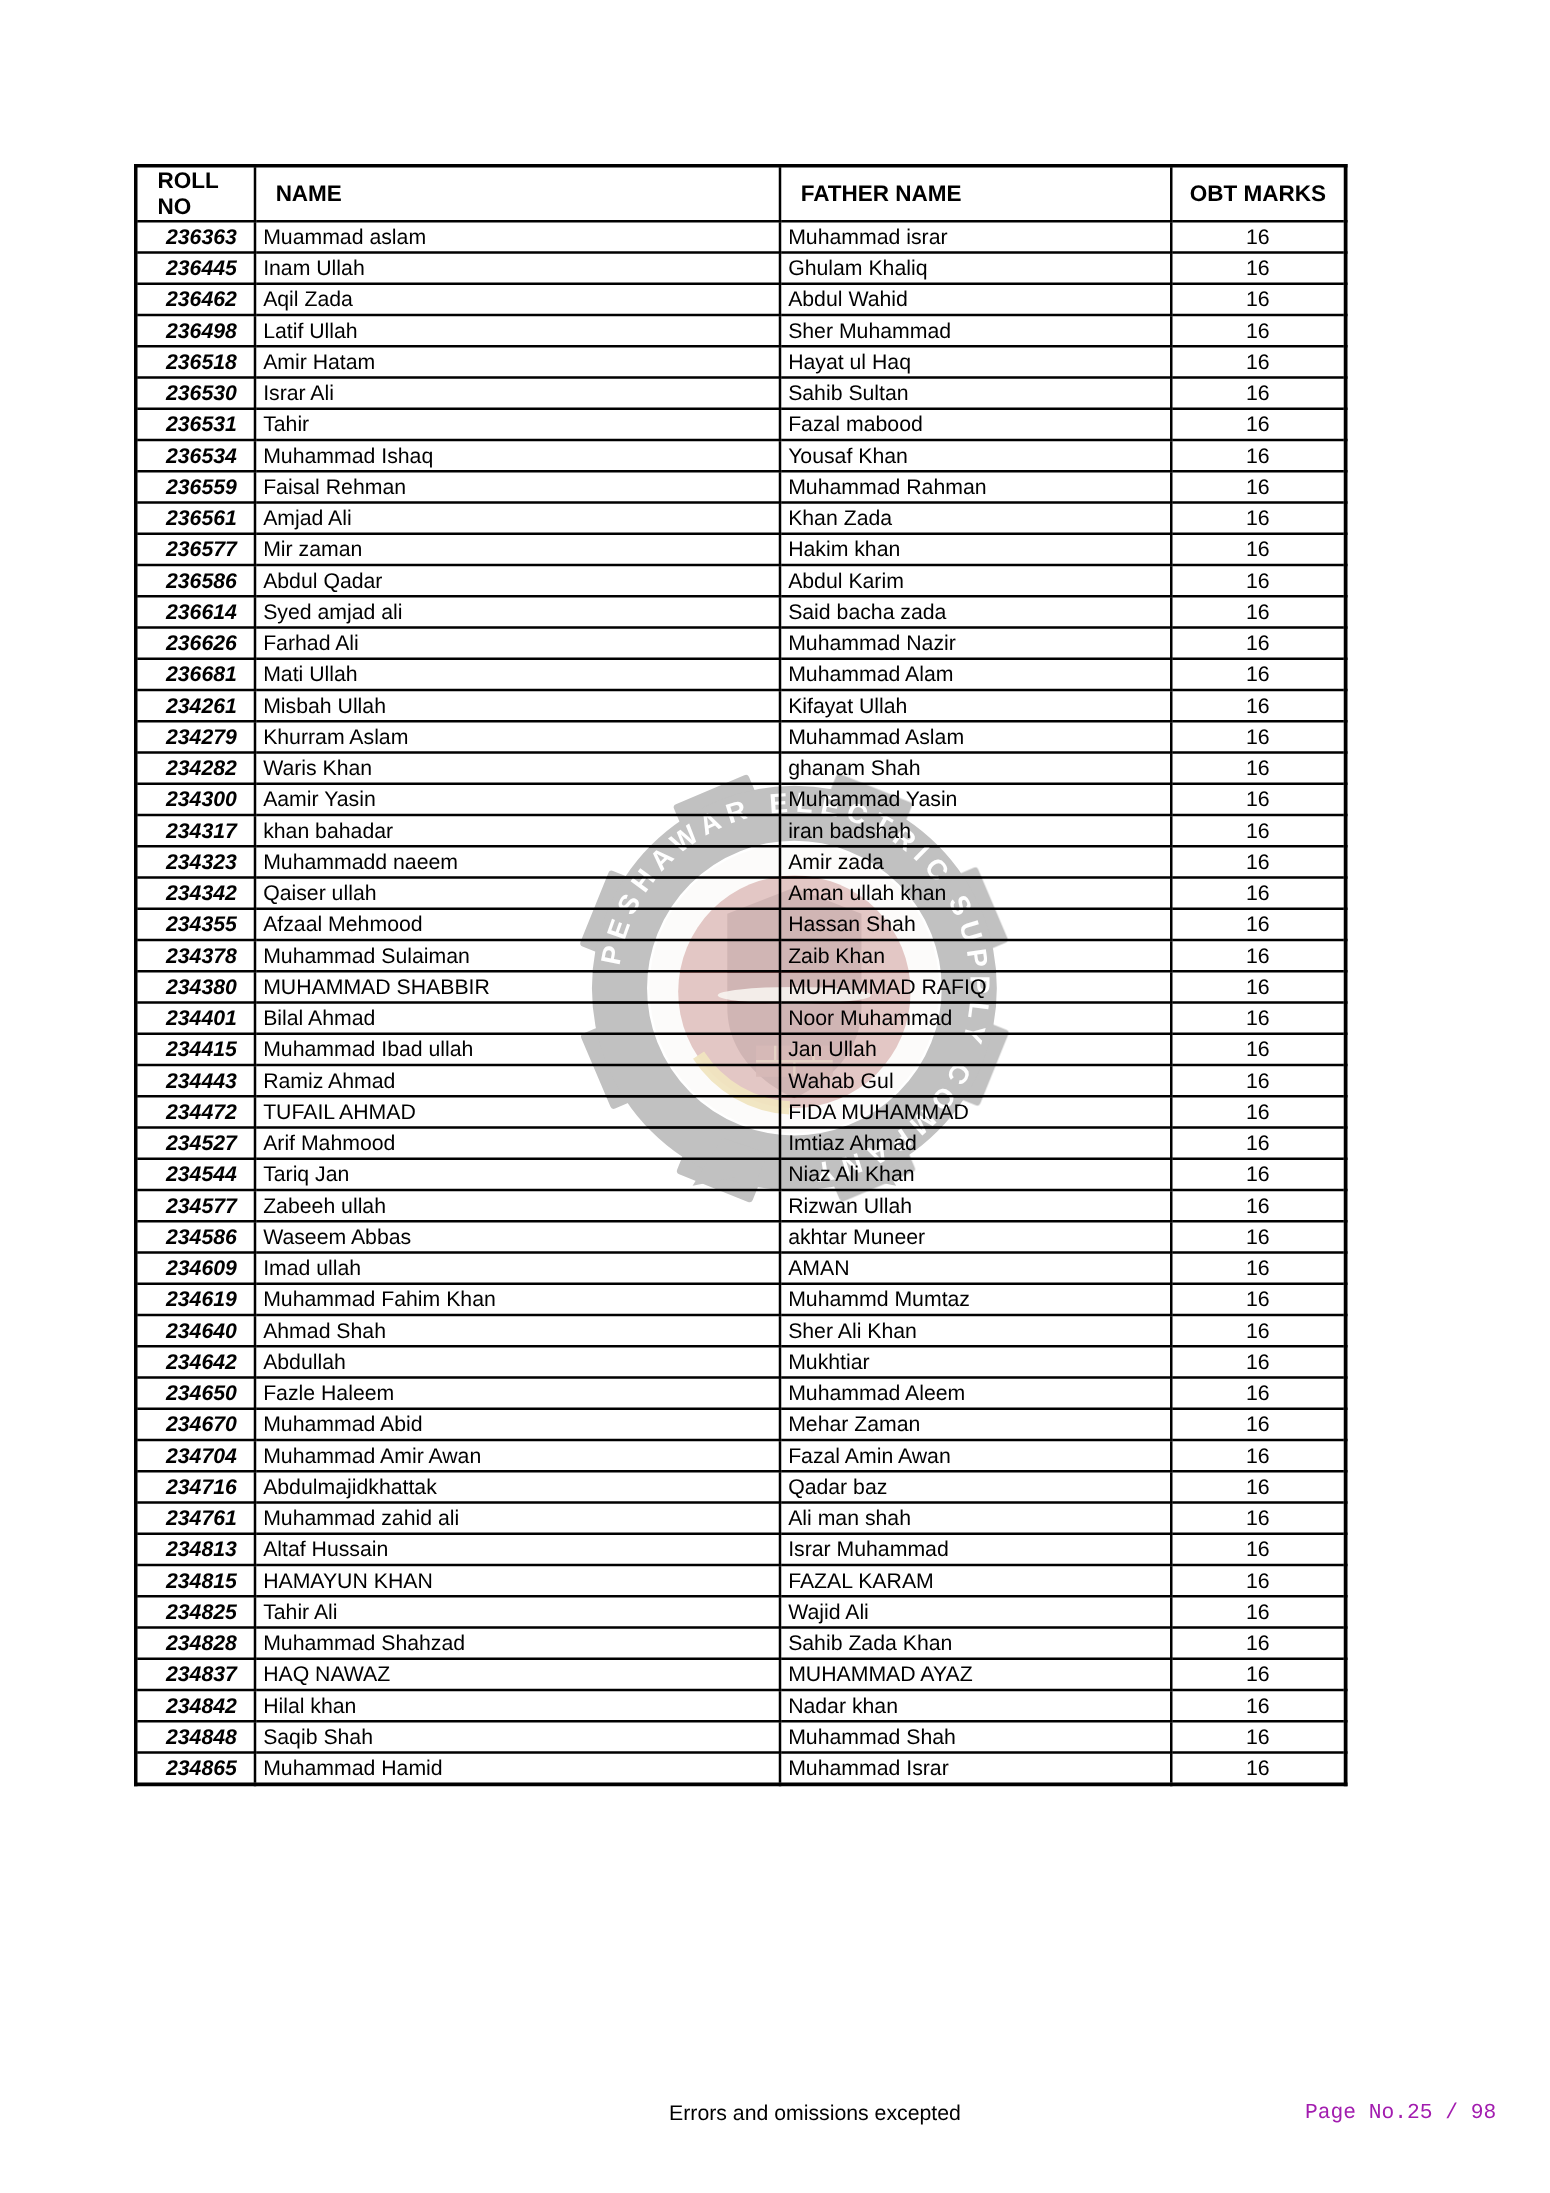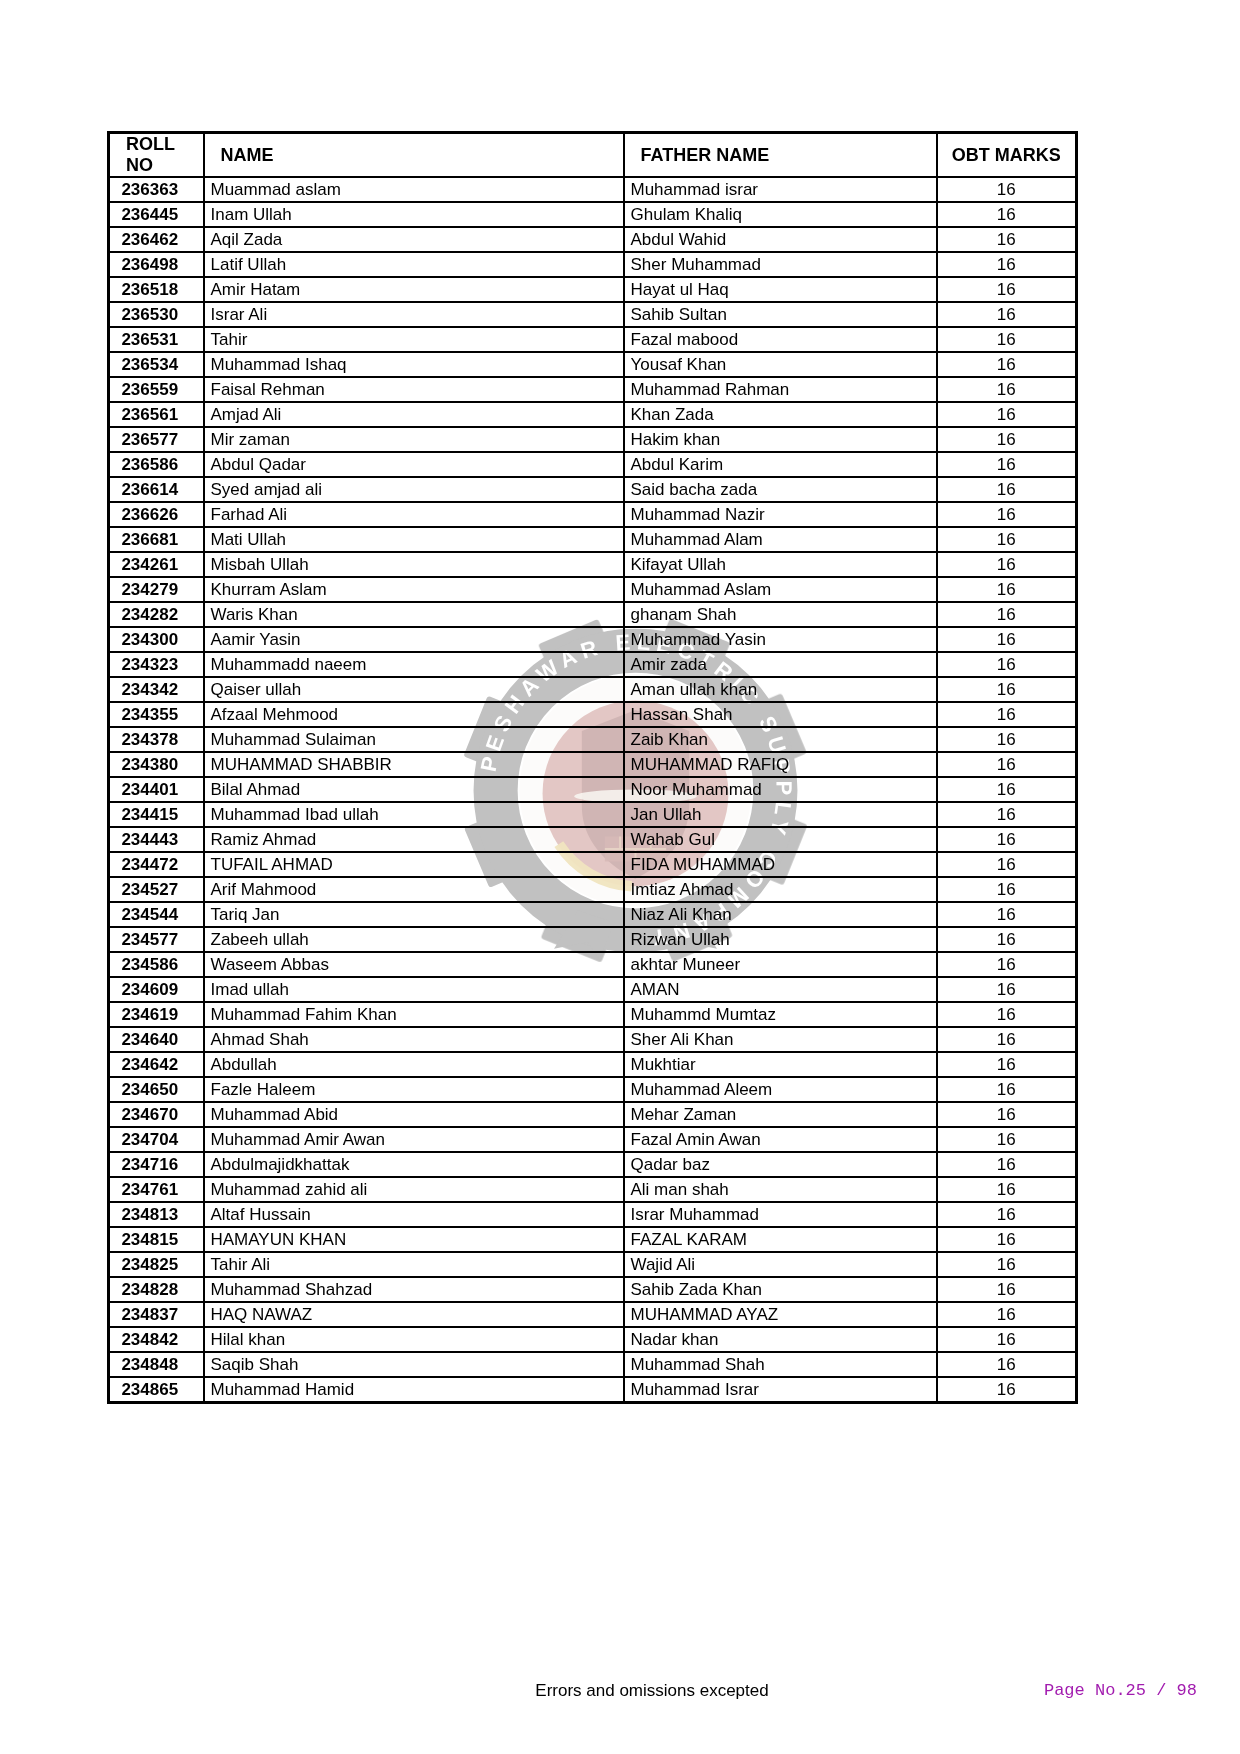--- a/index.html
+++ b/index.html
@@ -51,21 +51,21 @@
   td {
     border:2px solid #000;
     height:23px;
     font-size:17px;
     color:#000;
     padding:0;
     background:rgba(255,255,255,0.55);
     white-space:nowrap;
     overflow:hidden;
   }
-  td.roll   { font-weight:bold; text-align:center; padding-right:13px; }
+  td.roll   { font-weight:bold; text-align:right; padding-right:13px;font-style:italic; }
   td.name   { padding-left:6px; }
   td.father { padding-left:6px;margin-top:20px; }
   td.marks  { text-align:center; }
 
   
   .footer-note {
     position:absolute;
     top:1681px; left:0; width:1304px;
     text-align:center;
     font-size:17px; color:#000;
@@ -267,20 +267,26 @@
     <td class="marks">16</td>
   </tr>
 
   <tr>
     <td class="roll">234300</td>
     <td class="name">Aamir Yasin</td>
     <td class="father">Muhammad Yasin</td>
     <td class="marks">16</td>
   </tr>
 
+  <tr>
+    <td class="roll">234317</td>
+    <td class="name">khan bahadar</td>
+    <td class="father">iran badshah</td>
+    <td class="marks">16</td>
+  </tr>
 
   <tr>
     <td class="roll">234323</td>
     <td class="name">Muhammadd naeem</td>
     <td class="father">Amir zada</td>
     <td class="marks">16</td>
   </tr>
 
   <tr>
     <td class="roll">234342</td>

